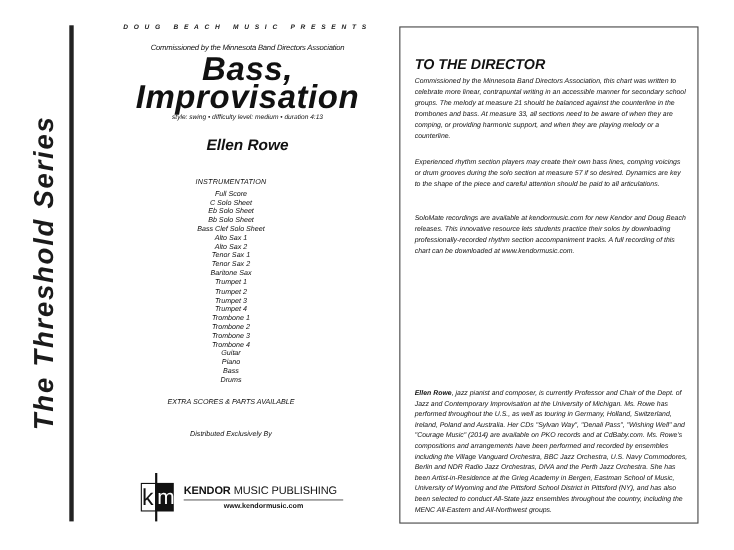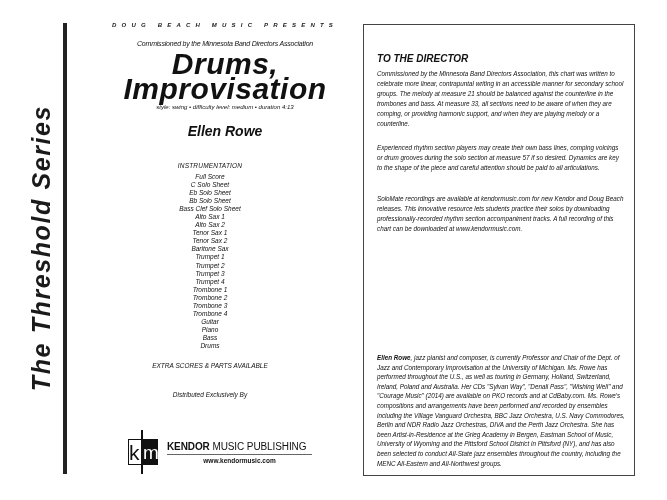--- a/index.html
+++ b/index.html
@@ -79,36 +79,36 @@
 
   
   .director-box {
     left: 363px; top: 24px; width: 272px; height: 452px;
     border: 1.3px solid #444; box-sizing: border-box;
   }
   .box-text {
     position: absolute; left: 377px; width: 248px;
     font-size: 6.3px; font-style: italic; line-height: 10px; color: #111;
   }
-  .box-heading { top: 54px; font-weight: bold; font-size: 10px; }
+  .box-heading { top: 54px; font-weight: bold; font-size: 13px; }
   .para-1 { top: 69px; }
   .para-2 { top: 143px; }
   .para-3 { top: 194px; }
   .para-4 { top: 353px; line-height: 9.6px; }
   .para-4 b { font-weight: bold; }
 </style>
 </head>
 <body>
 
 <div class="series-text">The Threshold Series</div>
 <div class="abs series-bar"></div>
 
 <div class="presents">DOUG BEACH MUSIC PRESENTS</div>
 <div class="commissioned">Commissioned by the Minnesota Band Directors Association</div>
-<div class="title-line title-1">Drums,</div>
+<div class="title-line title-1">Bass,</div>
 <div class="title-line title-2">Improvisation</div>
 <div class="style-line">style: swing • difficulty level: medium • duration 4:13</div>
 <div class="composer">Ellen Rowe</div>
 
 <div class="instr-heading">INSTRUMENTATION</div>
 <ul class="instr-list">
   <li>Full Score</li>
   <li>C Solo Sheet</li>
   <li>Eb Solo Sheet</li>
   <li>Bb Solo Sheet</li>

